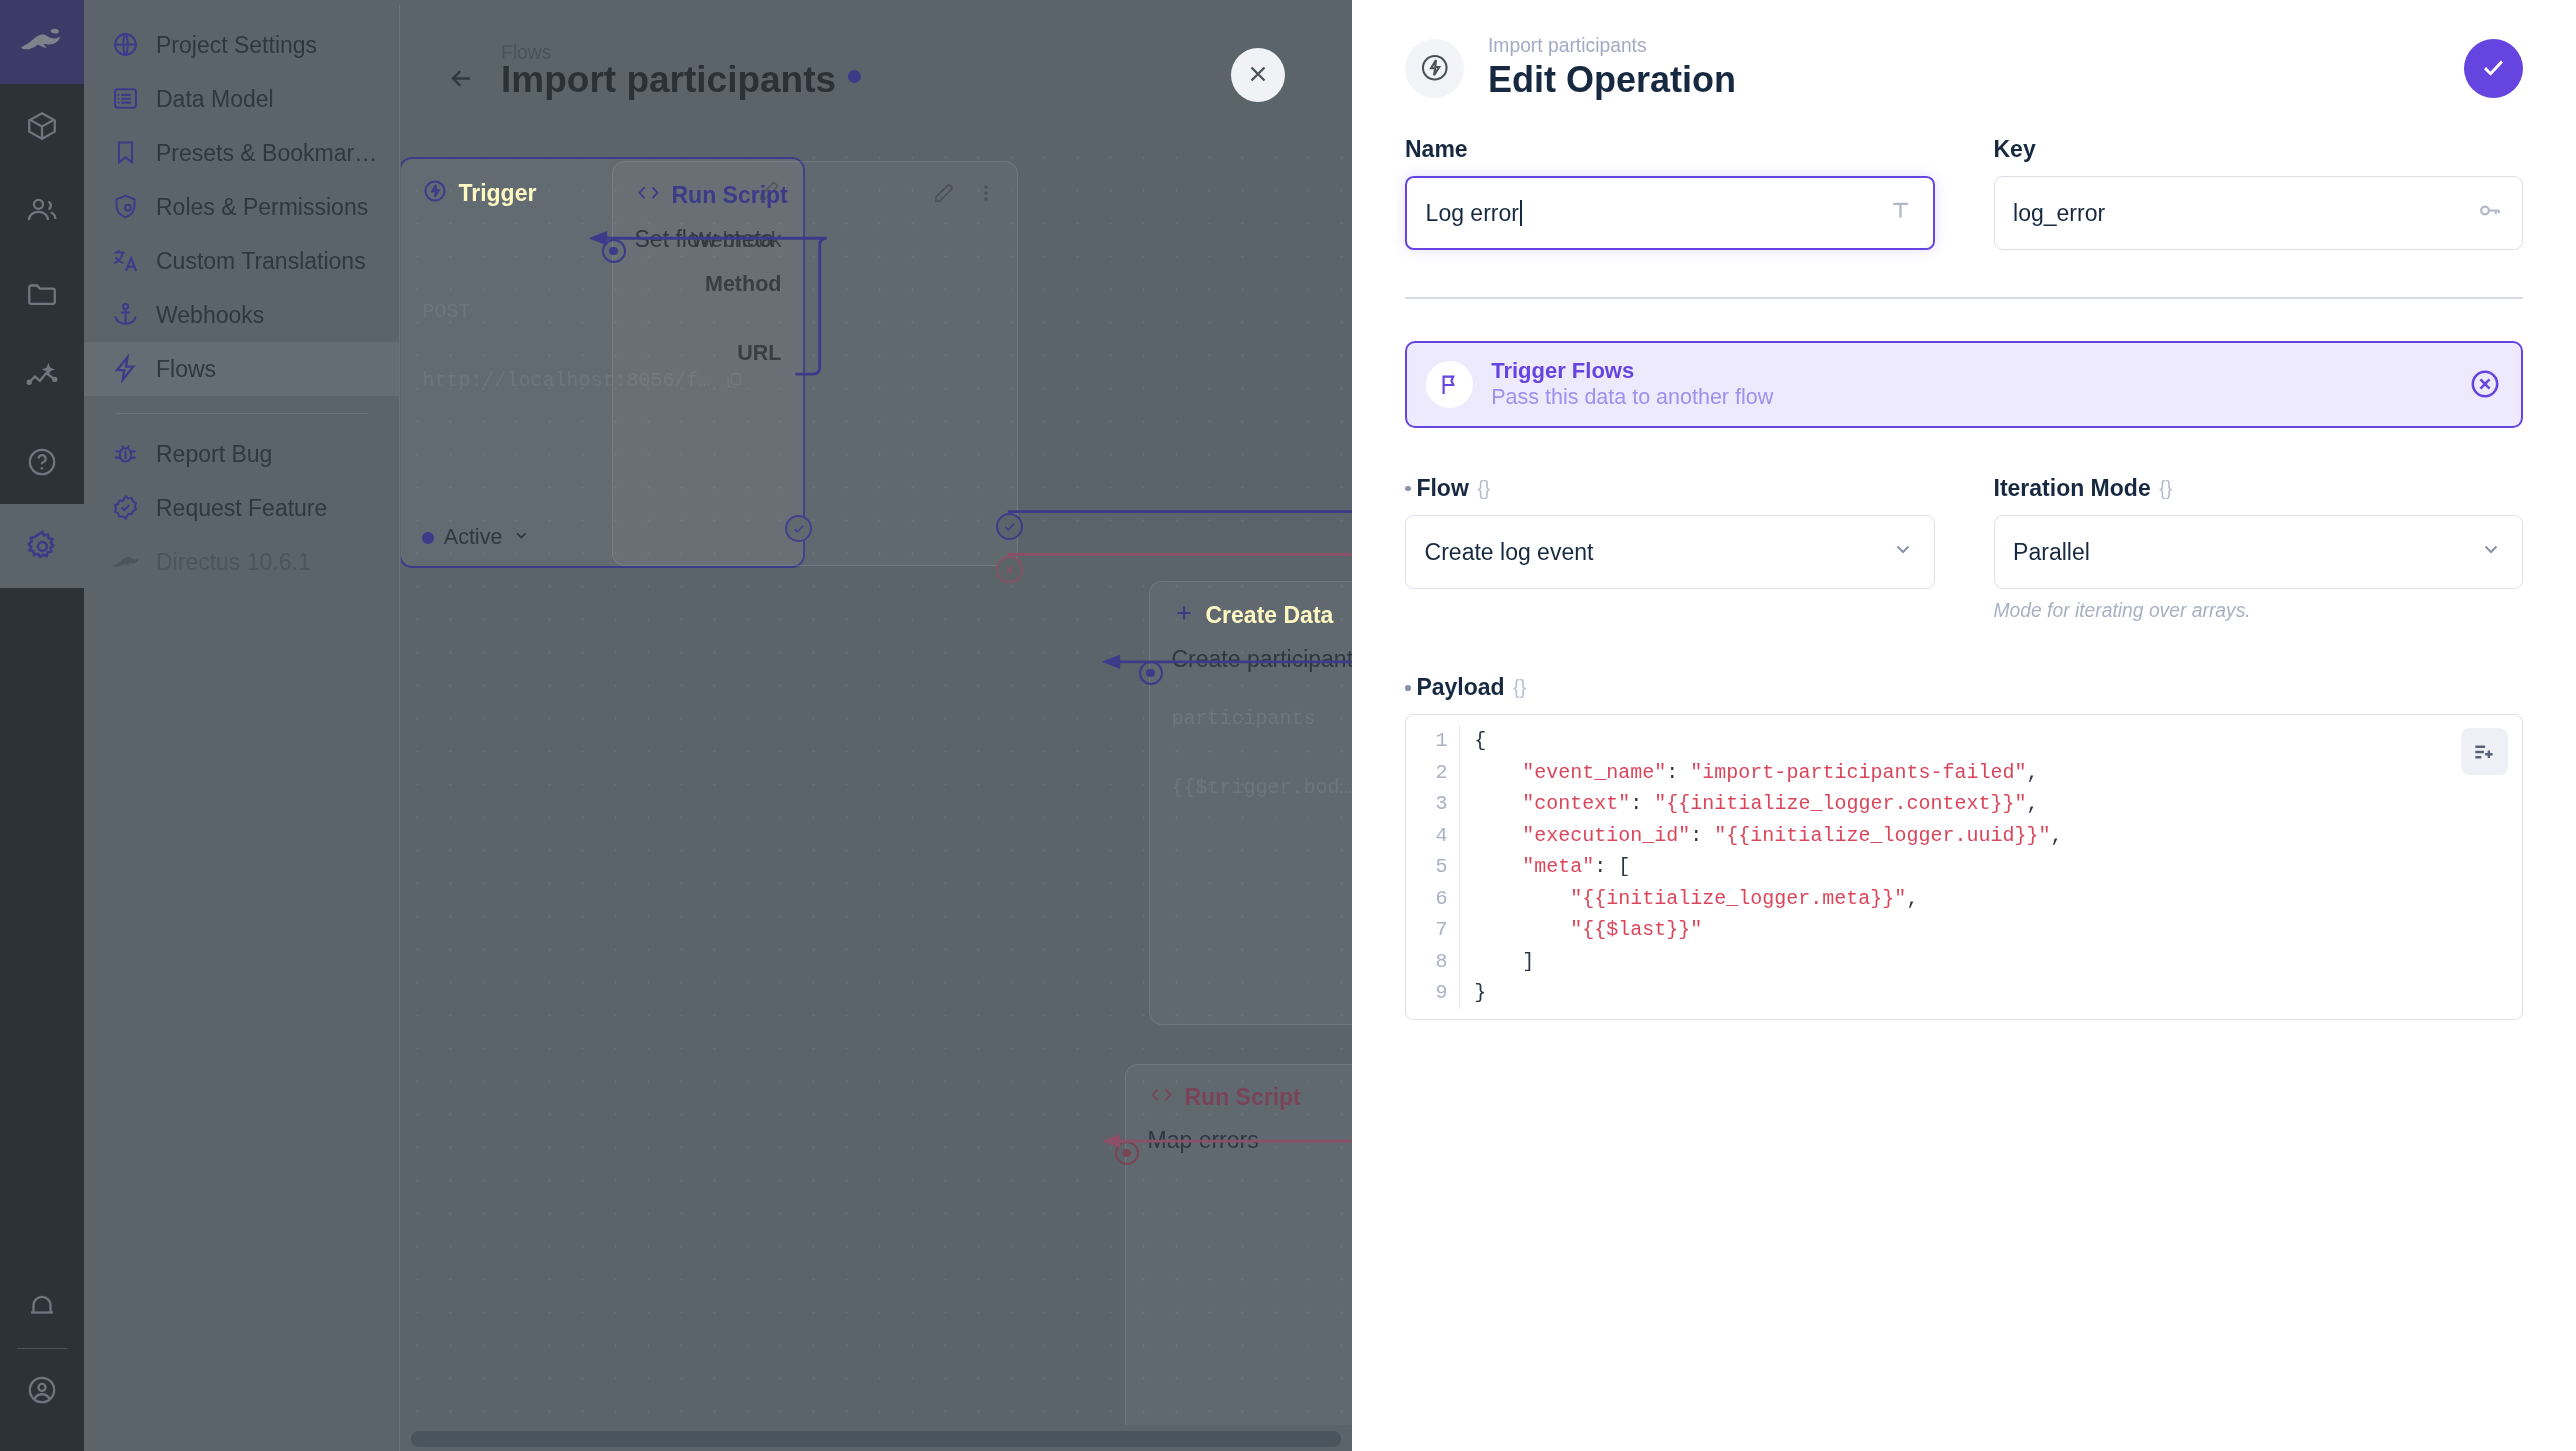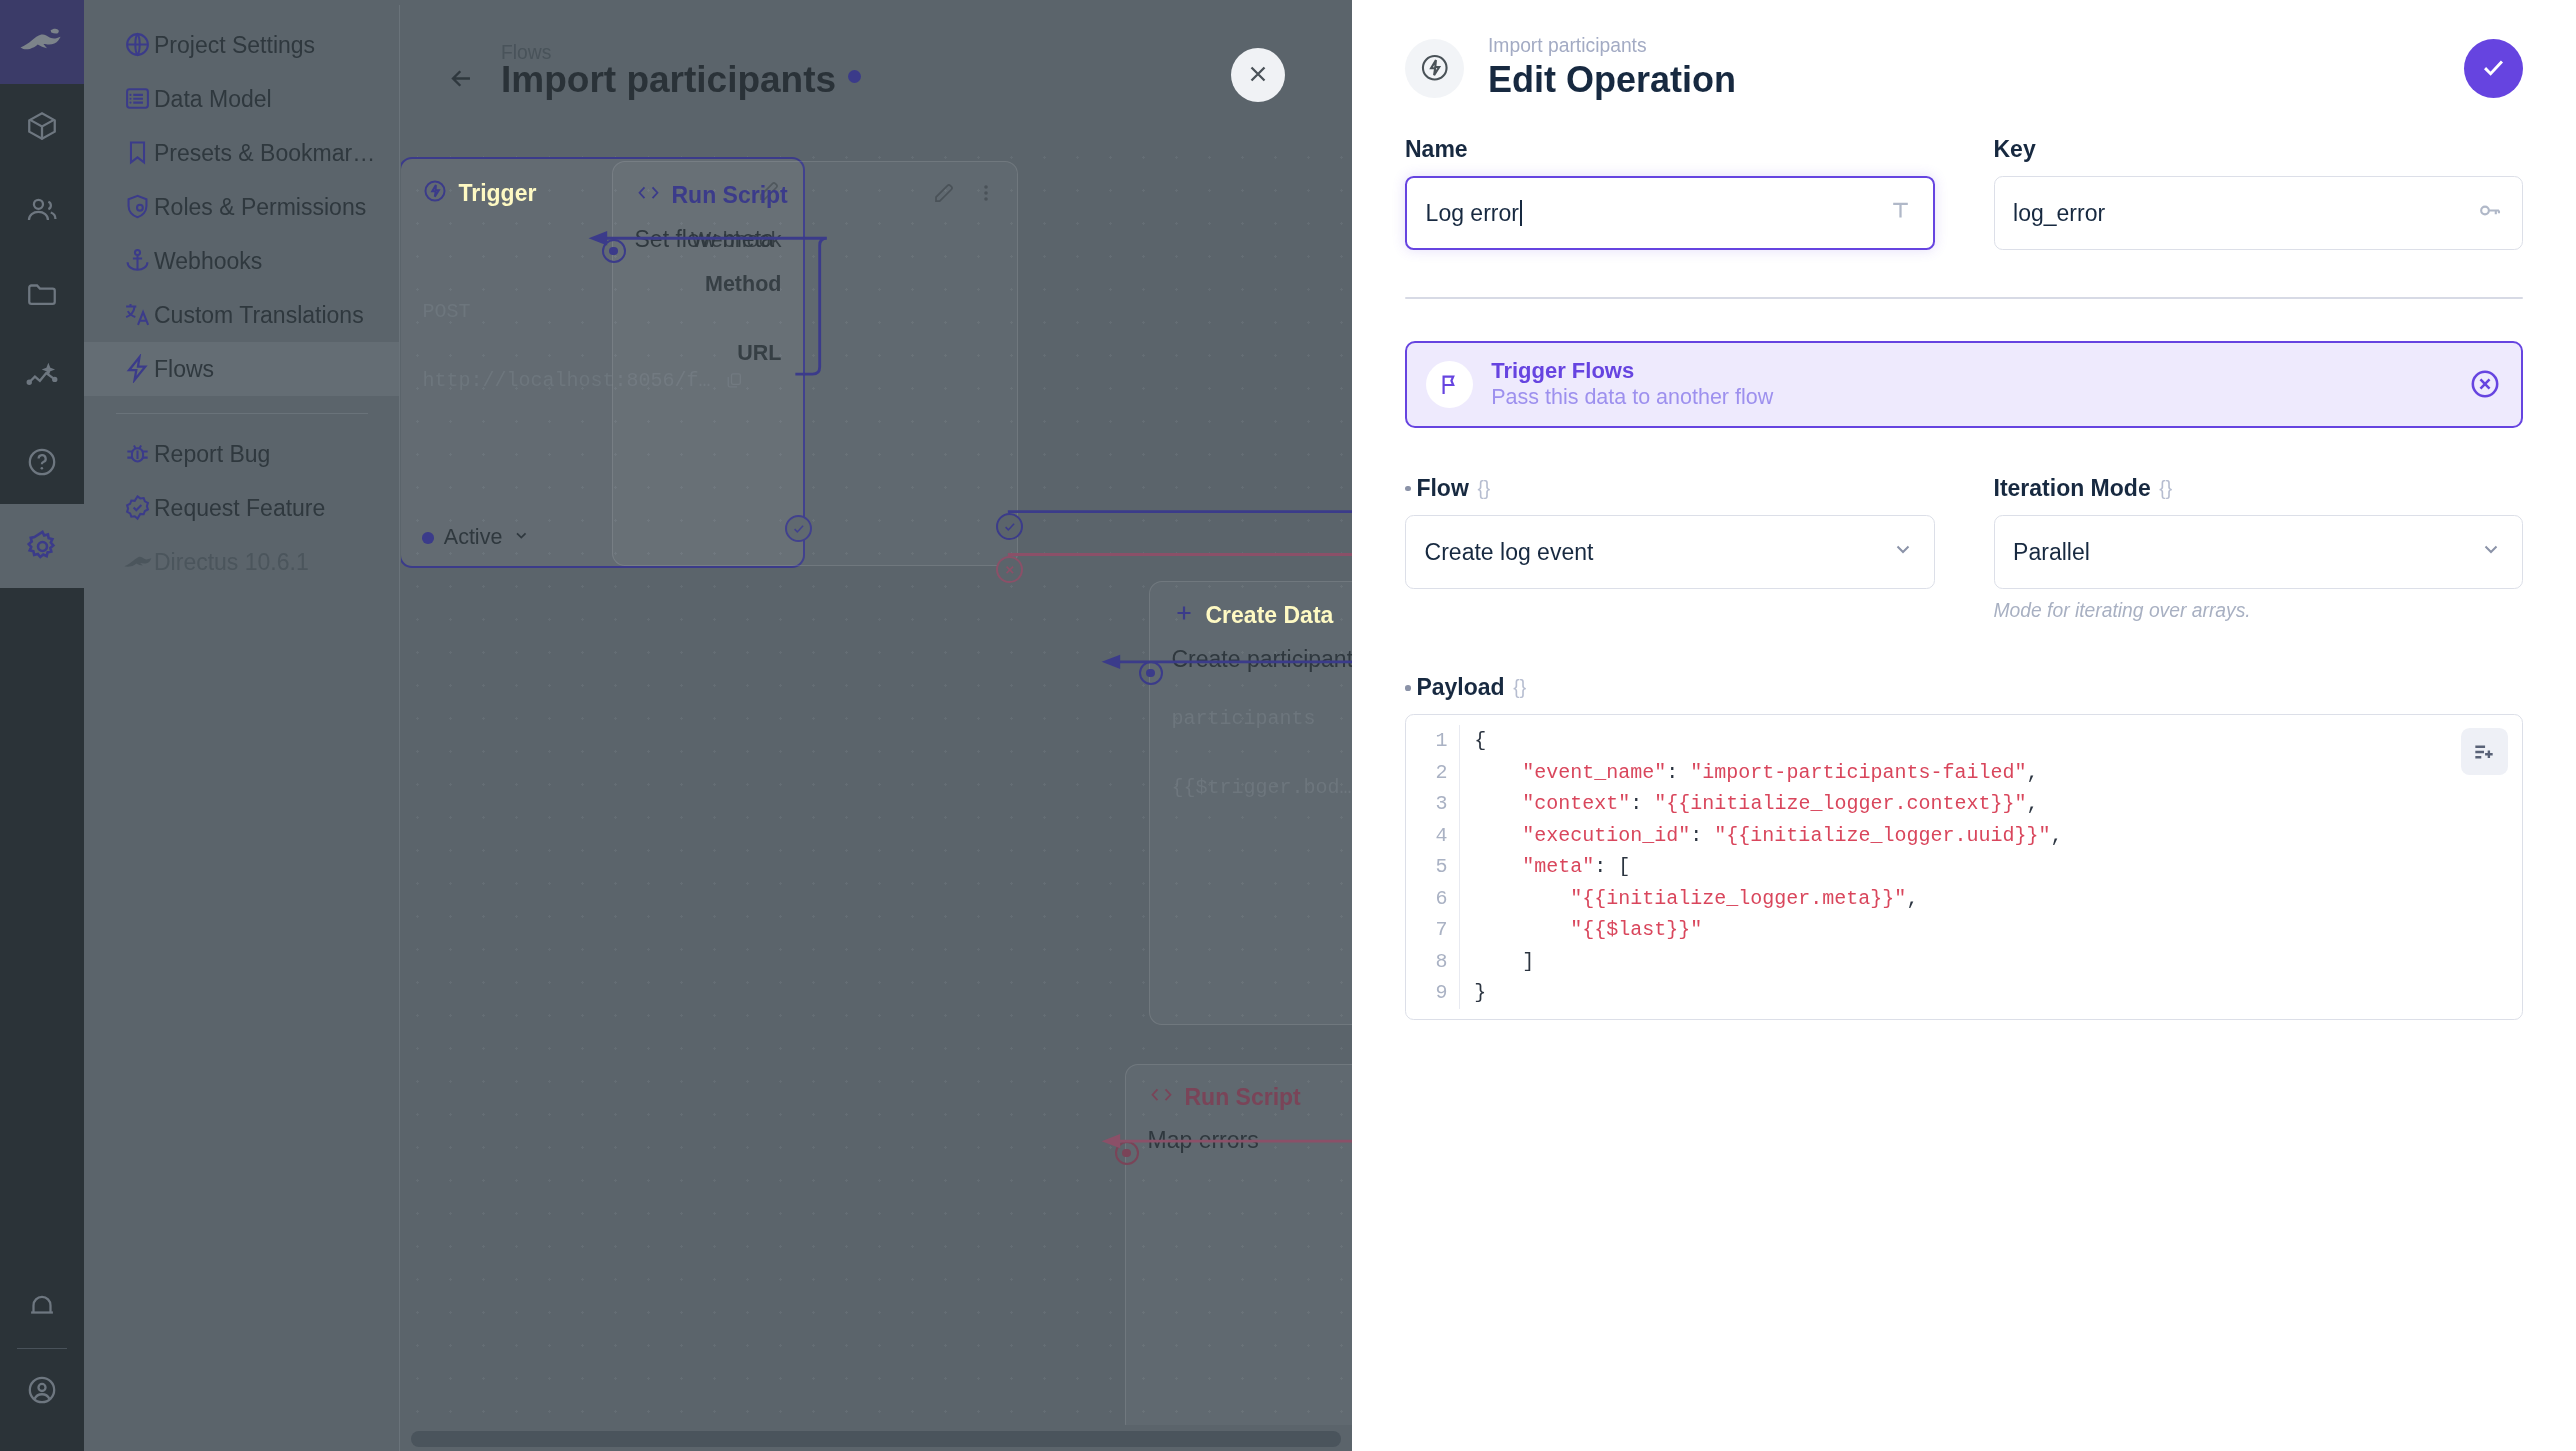--- a/index.html
+++ b/index.html
@@ -50,22 +50,22 @@
   }
   .nav-proj {
     height: 80px; display: flex; align-items: center; padding-left: 30px;
     gap: 20px;
   }
   .nav-proj-name {
     font-size: 26px; color: #2f383e; letter-spacing: 0.1px;
   }
   .nav-list { padding-top: 13px; }
   .nav-item {
-    height: 54px; display: flex; align-items: center; gap: 2px;
-    padding-left: 39px;
+    height: 54px; display: flex; align-items: center; gap: 16px;
+    padding-left: 27px;
   }
   .nav-item.selected { background: #646d74; }
   .nav-item .nav-label {
     font-size: 23px; color: #2f383e; white-space: nowrap;
   }
   .nav-item.dim .nav-label { color: #4b555c; }
   .nav-divider { height: 0.7px; background: #6a737a; margin: 17px 31.5px 14.3px 31.5px; }
 
   
   .canvas {
@@ -395,35 +395,35 @@
           <svg width="29" height="29" viewBox="0 0 24 24" fill="none" stroke="#3b3b8a" stroke-width="1.7">
               <path d="M12 3.2 4.6 6v5.6c0 4.6 3.1 8.2 7.4 9.2 4.3-1 7.4-4.6 7.4-9.2V6z"></path>
               <circle cx="14" cy="13" r="2.4"></circle>
             </svg>
         </span>
         <span class="nav-label">Roles &amp; Permissions</span>
       </div>
       <div class="nav-item">
         <span>
           <svg width="29" height="29" viewBox="0 0 24 24" fill="none" stroke="#3b3b8a" stroke-width="1.7">
+              <path d="M2.6 5.4h8.4M6.2 3.4v2M9.6 5.4c-.6 4.4-3.3 7.4-7 8.8M4 9.2c1.4 2.6 3.6 4 6.2 4.8"></path>
+              <path d="M12.4 20.6 16.6 10l4.2 10.6M13.9 17.2h5.4"></path>
+            </svg>
+        </span>
+        <span class="nav-label">Custom Translations</span>
+      </div>
+      <div class="nav-item">
+        <span>
+          <svg width="29" height="29" viewBox="0 0 24 24" fill="none" stroke="#3b3b8a" stroke-width="1.7">
               <circle cx="12" cy="5.4" r="2.1"></circle>
               <path d="M12 7.5v12.1M8.2 10.4h7.6"></path>
               <path d="M3.8 13.4c0 3.6 3.6 6.2 8.2 6.2s8.2-2.6 8.2-6.2"></path>
             </svg>
         </span>
         <span class="nav-label">Webhooks</span>
-      </div>
-      <div class="nav-item">
-        <span>
-          <svg width="29" height="29" viewBox="0 0 24 24" fill="none" stroke="#3b3b8a" stroke-width="1.7">
-              <path d="M2.6 5.4h8.4M6.2 3.4v2M9.6 5.4c-.6 4.4-3.3 7.4-7 8.8M4 9.2c1.4 2.6 3.6 4 6.2 4.8"></path>
-              <path d="M12.4 20.6 16.6 10l4.2 10.6M13.9 17.2h5.4"></path>
-            </svg>
-        </span>
-        <span class="nav-label">Custom Translations</span>
       </div>
       <div class="nav-item selected">
         <span>
           <svg width="29" height="29" viewBox="0 0 24 24" fill="none" stroke="#3b3b8a" stroke-width="1.9">
               <path d="M13.6 2.6 5 13.4h6l-1.4 8 8.8-10.9h-6z"></path>
             </svg>
         </span>
         <span class="nav-label">Flows</span>
       </div>
 

